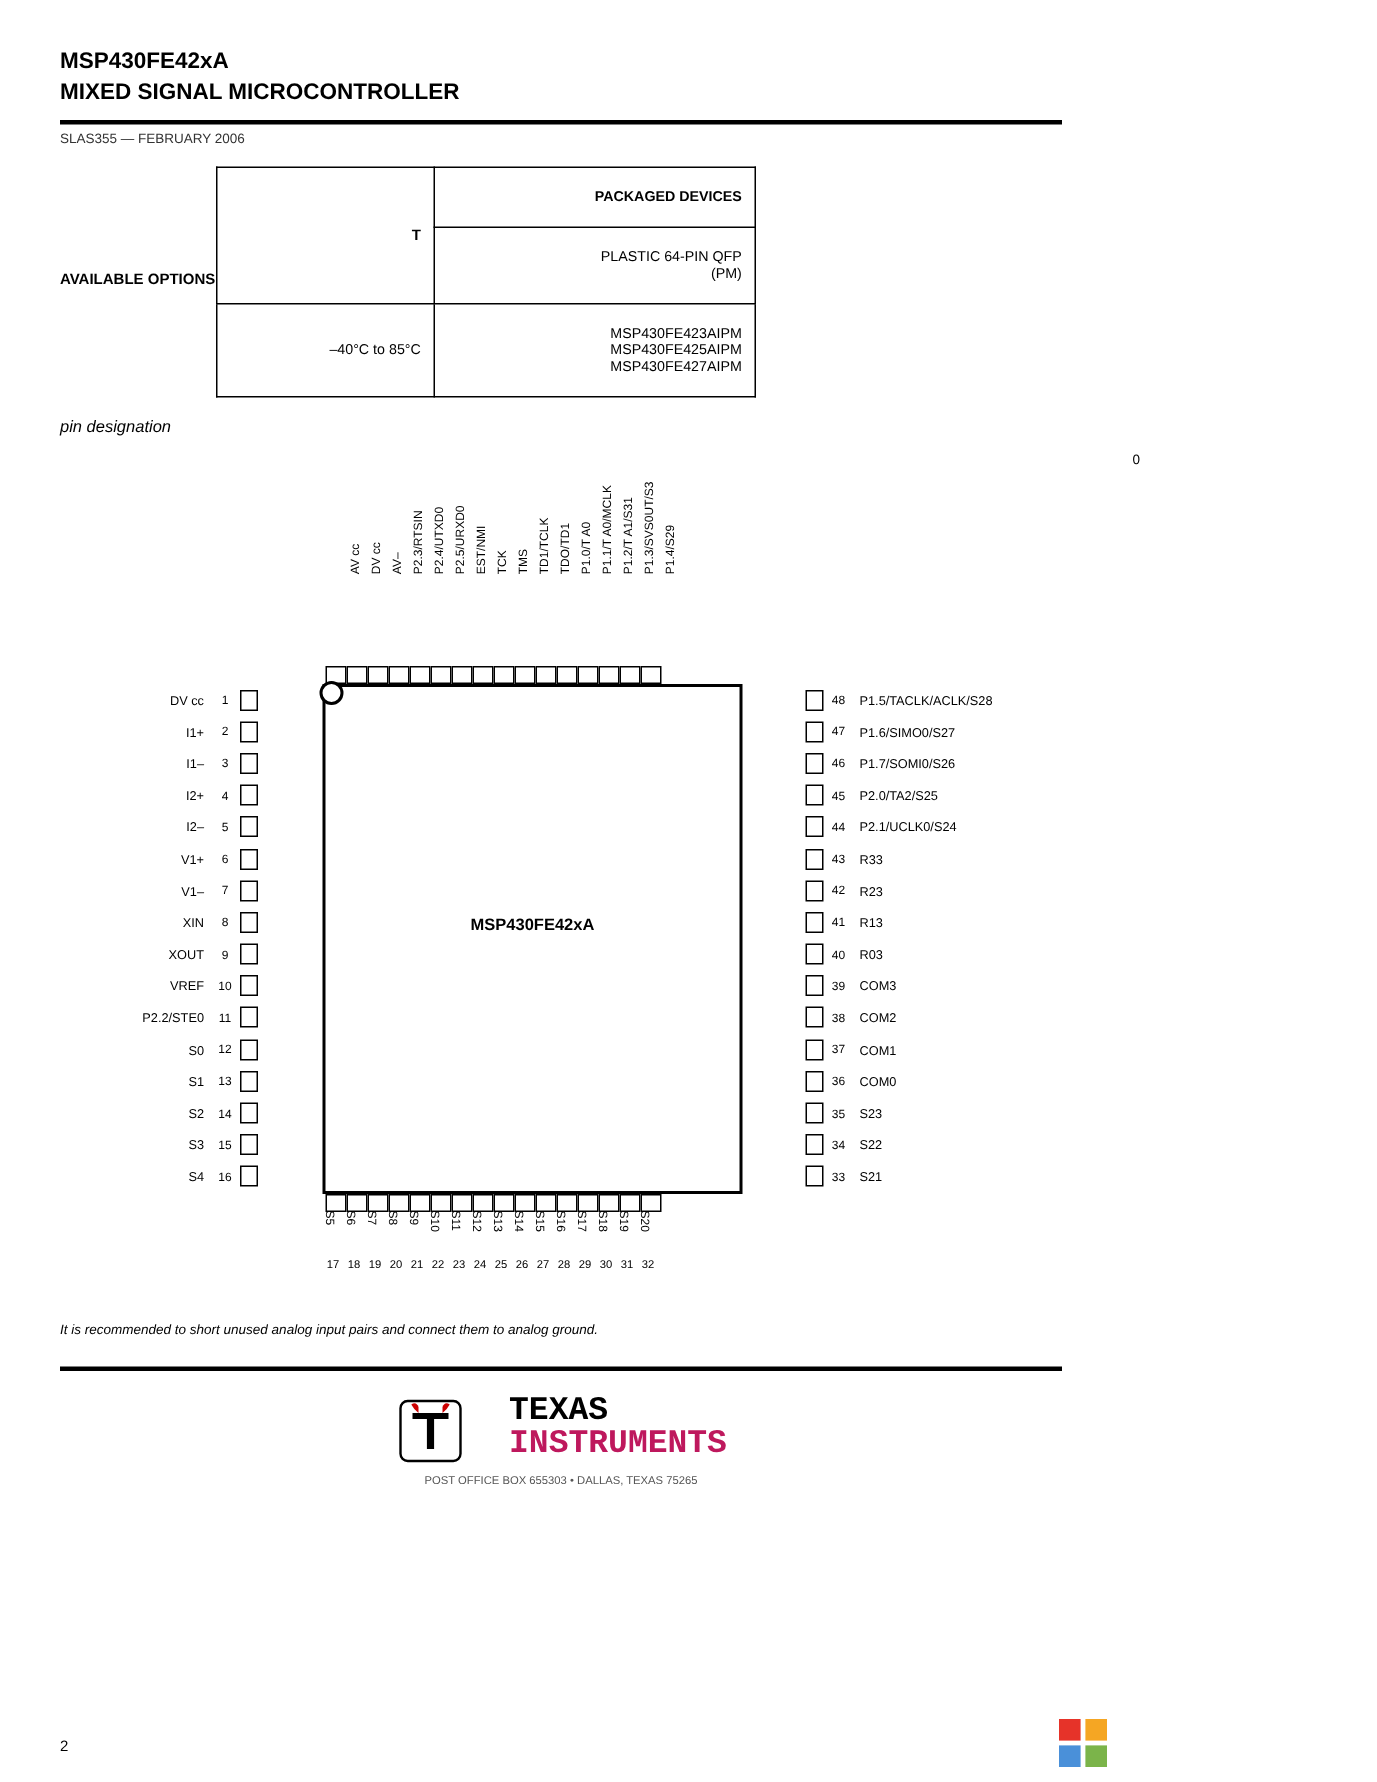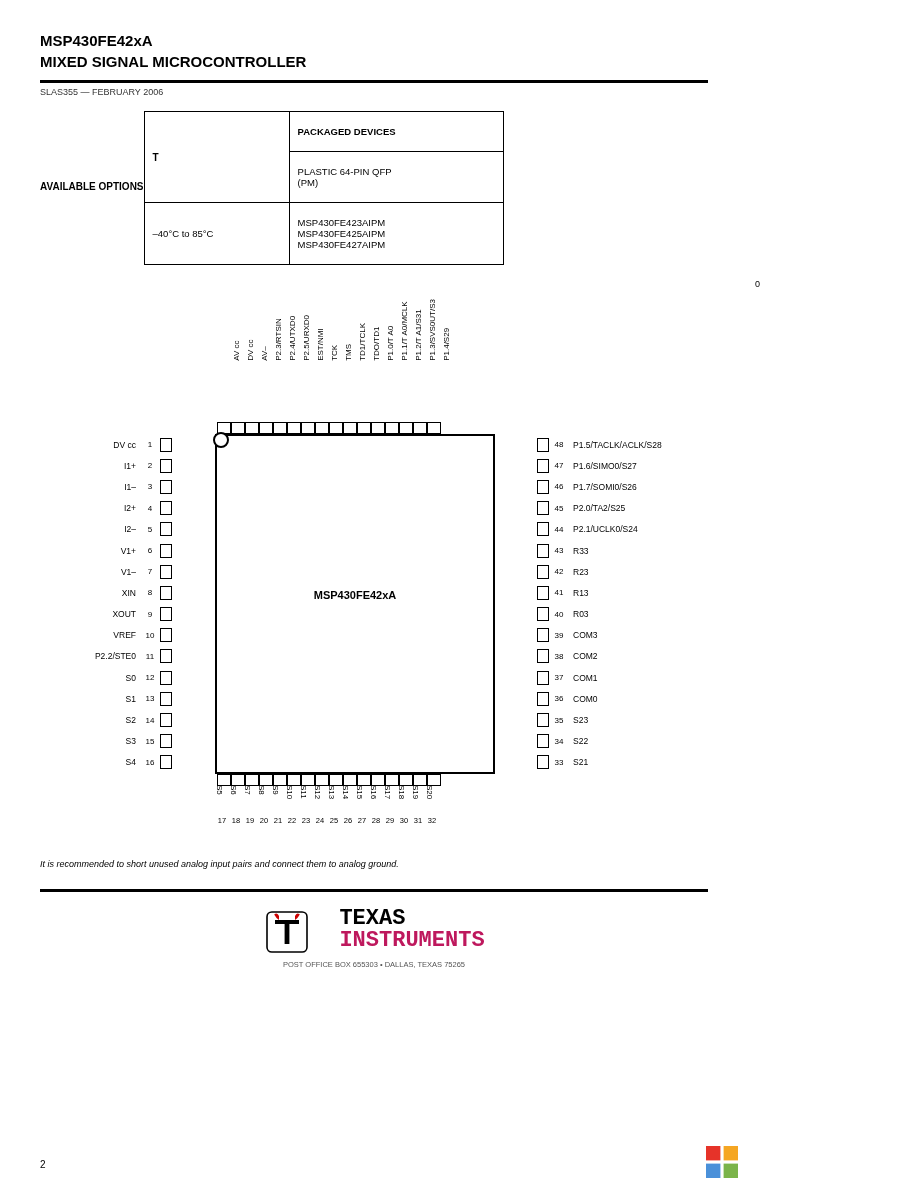--- a/index.html
+++ b/index.html
@@ -57,21 +57,21 @@
 
     .options-table {
       border-collapse: collapse;
       font-size: 9.5px;
       width: 360px;
     }
 
     .options-table td, .options-table th {
       border: 1px solid #000;
       padding: 14px 8px;
-      text-align: left;
+      text-align: right;
     }
 
     .options-table .header-pkg {
       font-weight: bold;
     }
 
     .options-table .header-plastic {
       font-weight: normal;
     }
 
@@ -413,20 +413,21 @@
         <td>
           <div>MSP430FE423AIPM</div>
           <div>MSP430FE425AIPM</div>
           <div>MSP430FE427AIPM</div>
         </td>
       </tr>
     </tbody>
       </table>
   </div>
 
+  <div class="pin-designation">pin designation</div>
 
   <div class="ic-diagram-wrapper">
 
     <div class="zero-label">0</div>
 
     <div class="top-pins" id="top-pins-container">
         <div class="top-pin-label">AV cc</div>
         <div class="top-pin-label">DV cc</div>
         <div class="top-pin-label">AV–</div>
         <div class="top-pin-label">P2.3/RTSIN</div>

